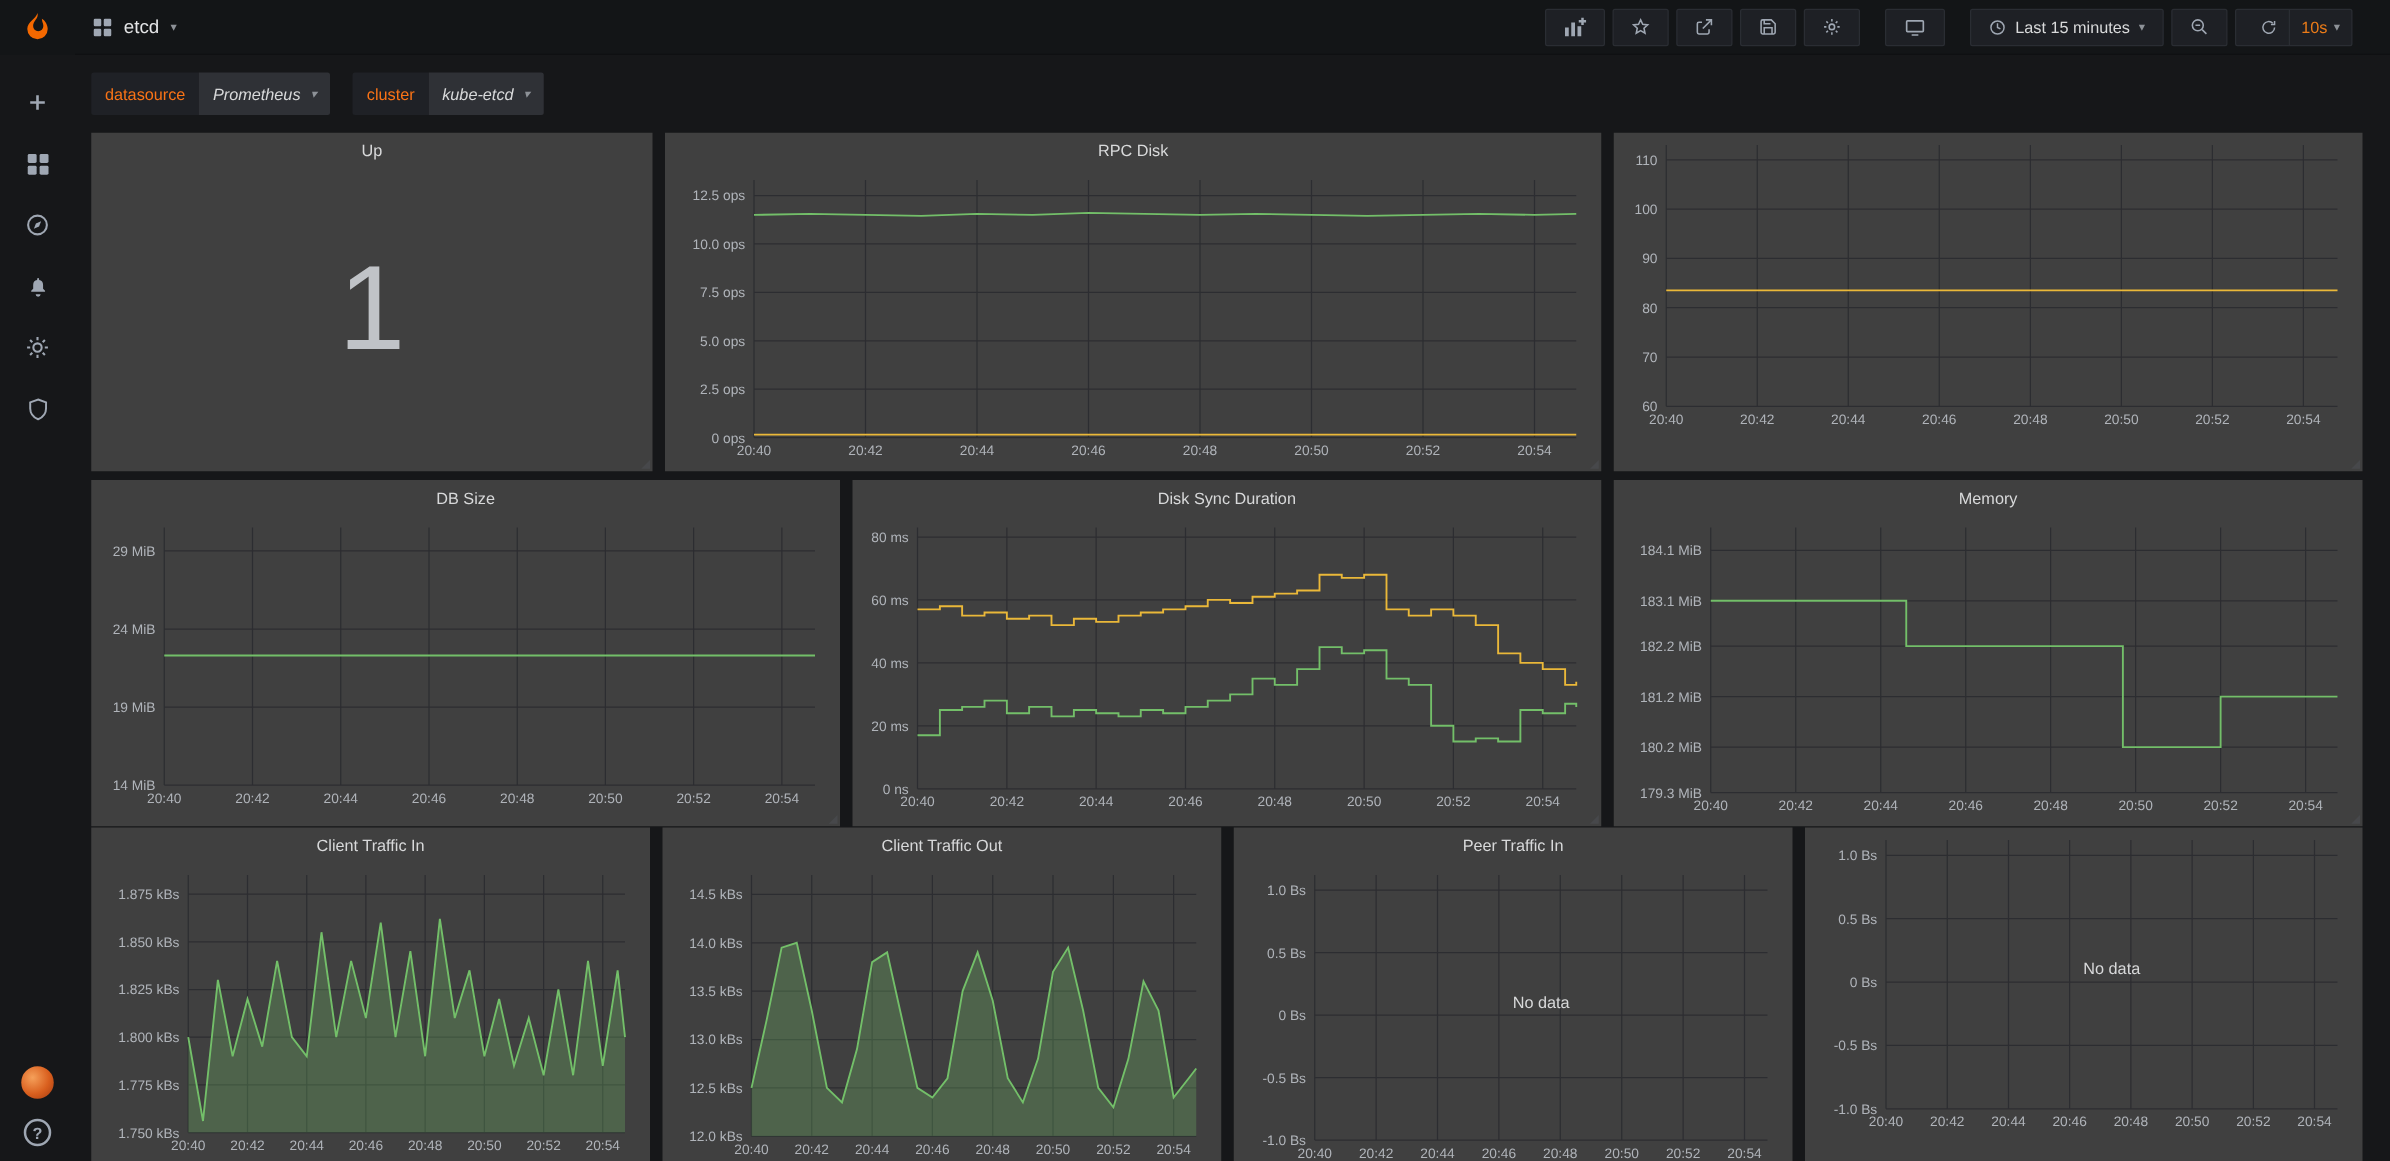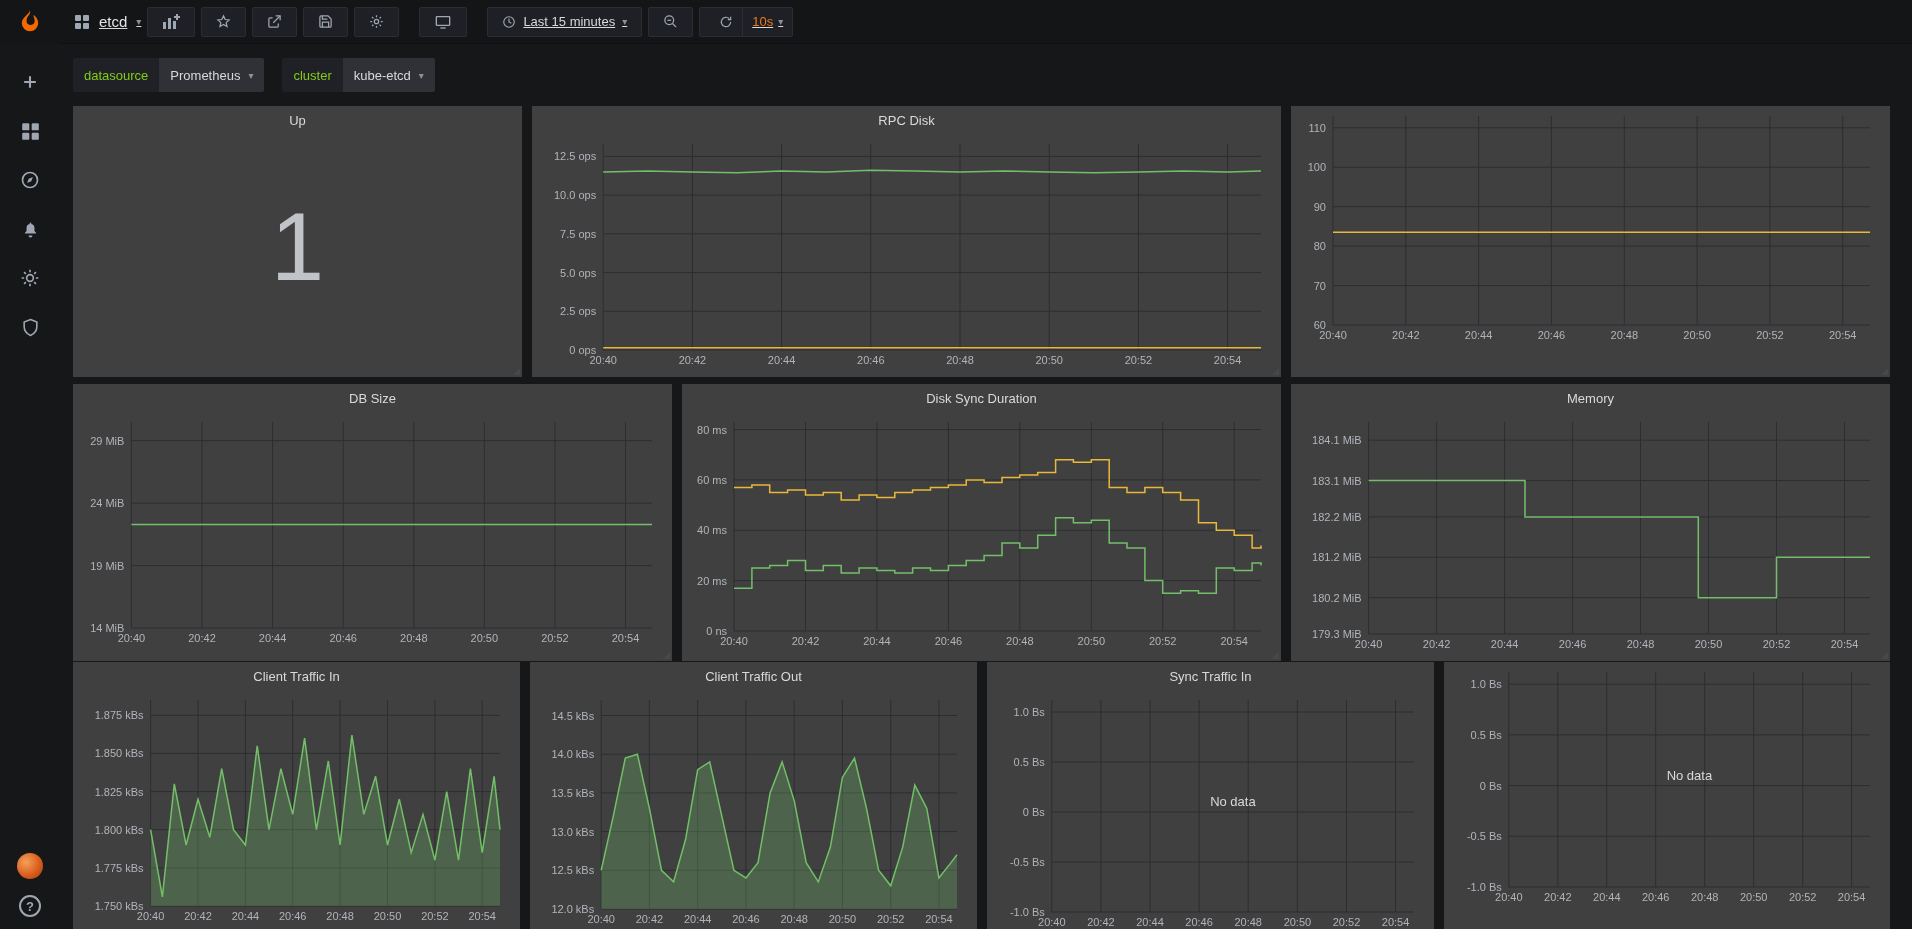--- a/index.html
+++ b/index.html
@@ -15,39 +15,39 @@
   .logo { height:44px; width:100%; display:flex; align-items:center; justify-content:center; background:#131517; cursor:pointer; }
   .side-icons { display:flex; flex-direction:column; align-items:center; gap:25px; margin-top:26px; }
   .side-btn { color:#9fa7b3; cursor:pointer; display:flex; align-items:center; justify-content:center; width:24px; height:24px; }
   .side-bottom { margin-top:auto; display:flex; flex-direction:column; align-items:center; gap:16px; padding-bottom:12px; }
   .avatar { width:26px; height:26px; border-radius:50%; background:radial-gradient(circle at 35% 35%, #f5a05a 0%, #d95f1e 55%, #a33a10 100%); cursor:pointer; }
   .help-circle { width:22px; height:22px; border:2px solid #9fa7b3; border-radius:50%; color:#9fa7b3; font-weight:bold; font-size:13px; display:flex; align-items:center; justify-content:center; cursor:pointer; }
 
   
   .main { display:flex; flex-direction:column; height:929px; overflow:hidden; }
   .navbar { height:44px; flex-shrink:0; background:#131517; border-bottom:1px solid #0f1012;
-            display:flex; align-items:center; padding:0 30px 0 14px;text-decoration:underline; }
+            display:flex; align-items:center; justify-content:space-between; padding:0 30px 0 14px; }
   .nav-left { display:flex; align-items:center; gap:9px; color:#9fa7b3; }
   .dash-title { font-size:15px; font-weight:500; color:#e3e4e6; cursor:pointer; }
   .caret { font-size:10px; color:#8d9197; }
   .nav-right { display:flex; align-items:center; }
   .nav-btn { height:30px; min-width:32px; padding:0 14px; margin-left:6px; display:flex; align-items:center; justify-content:center; gap:7px;
              background:#1e2025; border:1px solid #2a2d33; border-radius:2px; color:#9fa7b3; cursor:pointer; font-size:13px; }
   .nav-btn .lbl { color:#d8d9da; }
   .gap-left { margin-left:20px; }
   .refresh-group { display:flex; align-items:stretch; margin-left:6px; border:1px solid #2a2d33; border-radius:2px; background:#1e2025; height:30px;padding-left:10px; }
   .refresh-group > div { display:flex; align-items:center; padding:0 9px; cursor:pointer; color:#9fa7b3; gap:5px; }
   .refresh-group > div + div { border-left:1px solid #2a2d33; }
   .orange { color:#eb7b18; font-weight:500; }
 
   
   .submenu { display:flex; gap:18px; padding:14px 14px 14px 13px; flex-shrink:0; }
   .variable { display:flex; height:34px; }
-  .var-label { background:#1f2126; color:#84cc16; display:flex; align-items:center; padding:0 11px; border-radius:2px 0 0 2px; cursor:default; }
-  .var-value { background:#2f3136; color:#d8d9da; display:flex; align-items:center; gap:8px; padding:0 11px; border-radius:0 2px 2px 0; cursor:pointer; }
+  .var-label { background:#1f2126; color:#f97316; display:flex; align-items:center; padding:0 11px; border-radius:2px 0 0 2px; cursor:default; }
+  .var-value { background:#2f3136; color:#d8d9da; display:flex; align-items:center; gap:8px; padding:0 11px; border-radius:0 2px 2px 0; cursor:pointer;font-style:italic; }
 
   
   .dash { flex:1; padding:0 22px 0 13px; display:flex; flex-direction:column; gap:10px; overflow:hidden; }
   .row { display:grid; gap:10px; height:268px; flex-shrink:0; }
   .row1 { grid-template-columns:6fr 10fr 8fr; }
   .row2 { grid-template-columns:1fr 1fr 1fr; }
   .row3 { grid-template-columns:1fr 1fr 1fr 1fr; }
   .panel { background:#404040; position:relative; display:flex; flex-direction:column; }
   .panel-title { height:28px; flex-shrink:0; display:flex; align-items:center; justify-content:center;
                  font-size:13px; font-weight:500; color:#d8d9da; cursor:pointer; }
@@ -468,21 +468,21 @@
                 <line class="grid" x1="63.2" x2="419" y1="62.2" y2="62.2"></line>
                 <text class="tick" text-anchor="end" x="56.2" y="66.2">14.0 kBs</text>
                 <line class="grid" x1="63.2" x2="419" y1="23.5" y2="23.5"></line>
                 <text class="tick" text-anchor="end" x="56.2" y="27.5">14.5 kBs</text>
                 <polygon points="63.2,217.0 63.2,178.3 75.3,124.1 87.3,66.1 99.4,62.2 111.4,116.4 123.5,178.3 135.6,189.9 147.6,147.3 159.7,77.7 171.7,69.9 183.8,124.1 195.9,178.3 207.9,186.0 220.0,170.6 232.1,100.9 244.1,69.9 256.2,108.6 268.2,170.6 280.3,189.9 292.4,155.1 304.4,85.4 316.5,66.1 328.5,116.4 340.6,178.3 352.7,193.8 364.7,155.1 376.8,93.1 388.8,116.4 400.9,186.0 413.0,170.6 419.0,162.8 419.0,217.0" fill="#73bf69" fill-opacity="0.28"></polygon>
                 <polyline points="63.2,178.3 75.3,124.1 87.3,66.1 99.4,62.2 111.4,116.4 123.5,178.3 135.6,189.9 147.6,147.3 159.7,77.7 171.7,69.9 183.8,124.1 195.9,178.3 207.9,186.0 220.0,170.6 232.1,100.9 244.1,69.9 256.2,108.6 268.2,170.6 280.3,189.9 292.4,155.1 304.4,85.4 316.5,66.1 328.5,116.4 340.6,178.3 352.7,193.8 364.7,155.1 376.8,93.1 388.8,116.4 400.9,186.0 413.0,170.6 419.0,162.8" fill="none" stroke="#73bf69" stroke-width="1.5"></polyline>
               </svg></div>
 
         </section>
         <section class="panel">
-          <h2 class="panel-title">Sync Traffic In</h2>
+          <h2 class="panel-title">Peer Traffic In</h2>
           <div class="chart"><svg width="431" height="240">
                 <line class="grid" x1="56.8" x2="56.8" y1="8" y2="220"></line>
                 <text class="tick" text-anchor="middle" x="56.8" y="234">20:40</text>
                 <line class="grid" x1="105.9" x2="105.9" y1="8" y2="220"></line>
                 <text class="tick" text-anchor="middle" x="105.9" y="234">20:42</text>
                 <line class="grid" x1="155.0" x2="155.0" y1="8" y2="220"></line>
                 <text class="tick" text-anchor="middle" x="155.0" y="234">20:44</text>
                 <line class="grid" x1="204.1" x2="204.1" y1="8" y2="220"></line>
                 <text class="tick" text-anchor="middle" x="204.1" y="234">20:46</text>
                 <line class="grid" x1="253.2" x2="253.2" y1="8" y2="220"></line>

